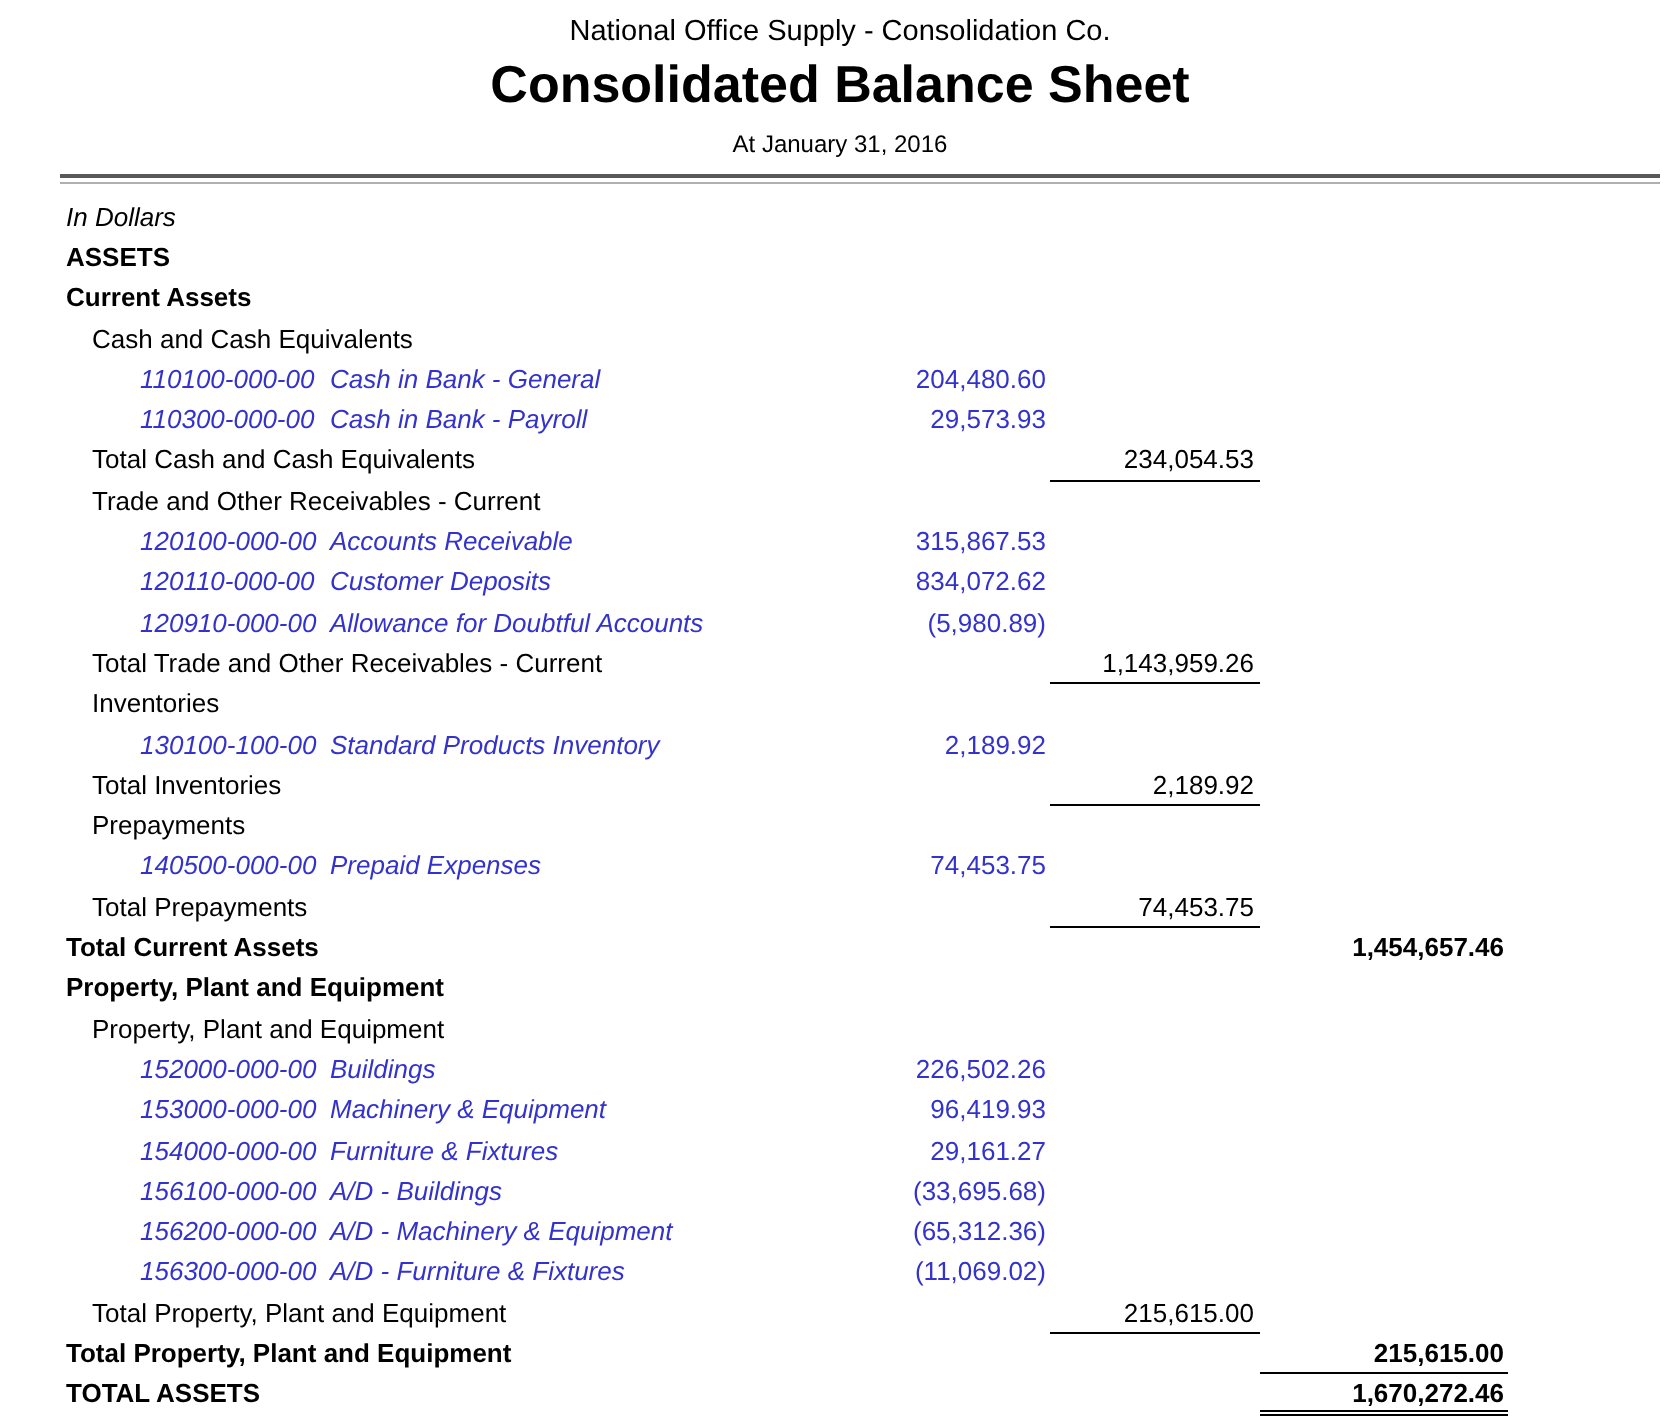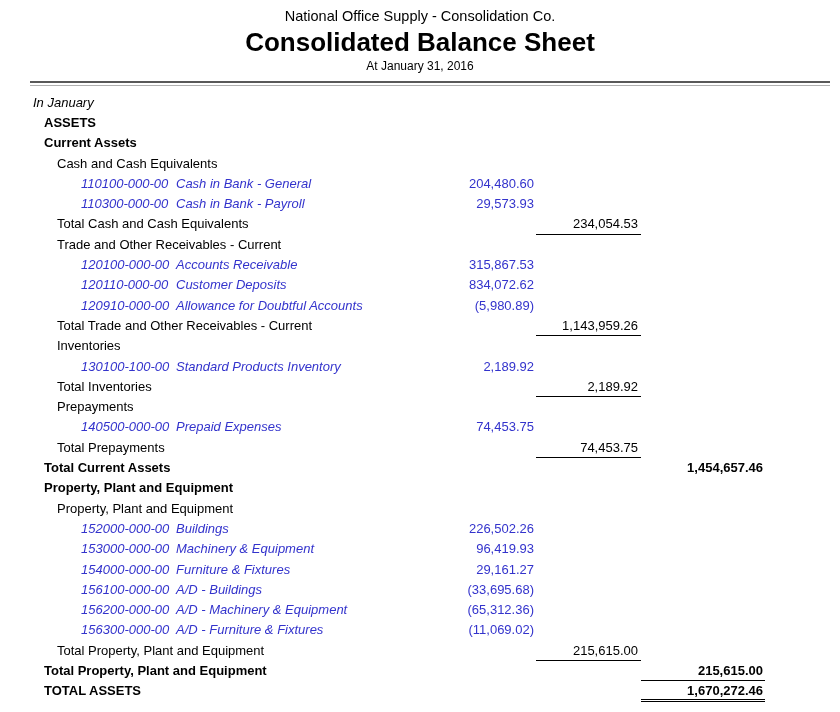--- a/index.html
+++ b/index.html
@@ -4,28 +4,28 @@
 <style>
   html, body { margin: 0; padding: 0; background: #ffffff; }
   .page {
     width: 840px; height: 708px; background: #ffffff;
     font-family: "Liberation Sans", sans-serif; color: #000;
     overflow: hidden; position: relative;
   }
   .hdr { text-align: center; }
   .company { font-size: 14.5px; padding-top: 8px; }
   .title   { font-size: 26px; font-weight: bold; margin: 3px 0 0 0; }
-  .date    { font-size: 12px; margin-top: 1px; }
+  .date    { font-size: 12px; margin-top: 7px; }
   .rule {
     margin: 8px 10px 0 30px; height: 2px;
     border-top: 2px solid #595959; border-bottom: 1px solid #b0b0b0;
   }
   .in-dollars { font-style: italic; font-size: 13px; margin: 9px 0 3px 33px; }
   .rows { margin-top: 2px; }
-  .row { display: flex; align-items: center; height: 20.3px; font-size: 13px; line-height: 20.3px; padding-left: 11px; }
+  .row { display: flex; align-items: center; height: 20.3px; font-size: 13px; line-height: 20.3px; }
   .row.bold { font-weight: bold; }
   .c-label { flex: 0 0 430px; width: 430px; box-sizing: border-box; white-space: nowrap; overflow: hidden; }
   .ind1 .c-label { padding-left: 33px; }
   .ind2 .c-label { padding-left: 46px; }
   .acct .c-label { padding-left: 70px; font-style: italic; }
   .acct-num { display: inline-block; width: 95px; color: var(--acct-blue, #3333cc); }
   .acct-name { color: var(--acct-blue, #3333cc); }
   .amt { text-align: right; box-sizing: border-box; height: 100%; flex: 0 0 auto; }
   .c1 { width: 95px;  padding-right: 2px; }
   .acct .c1 { color: var(--acct-blue, #3333cc); }
@@ -37,21 +37,21 @@
 </head>
 <body>
 
 <div class="page">
   <div class="hdr">
     <div class="company">National Office Supply - Consolidation Co.</div>
     <div class="title">Consolidated Balance Sheet</div>
     <div class="date">At January 31, 2016</div>
   </div>
   <div class="rule"></div>
-  <div class="in-dollars">In January</div>
+  <div class="in-dollars">In Dollars</div>
   <div class="rows" id="report-rows">
       <div class="row ind1 bold">
         <div class="c-label"><span class="lbl">ASSETS</span></div>
         <div class="amt c1"></div>
         <div class="amt c2"></div>
         <div class="amt c3"></div>
       </div>
       <div class="row ind1 bold">
         <div class="c-label"><span class="lbl">Current Assets</span></div>
         <div class="amt c1"></div>

